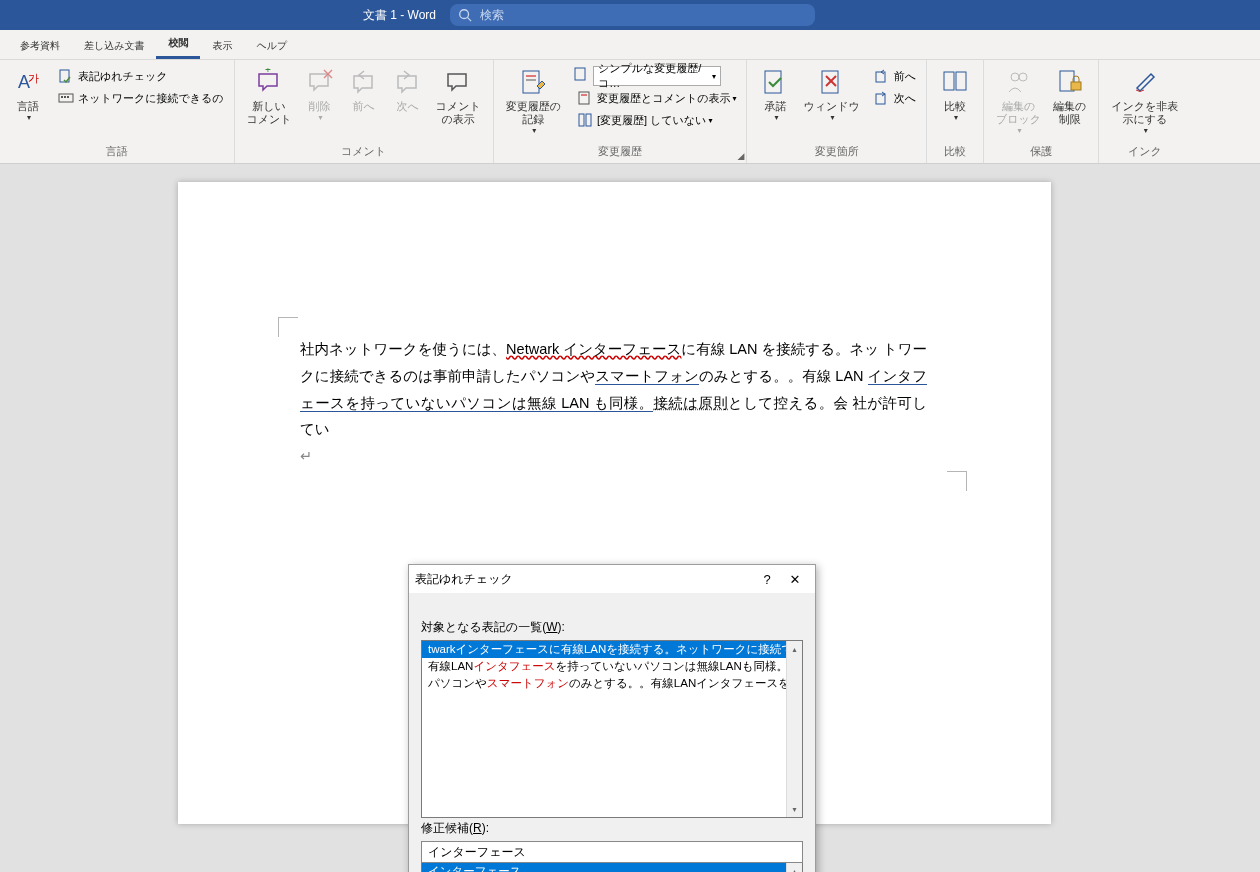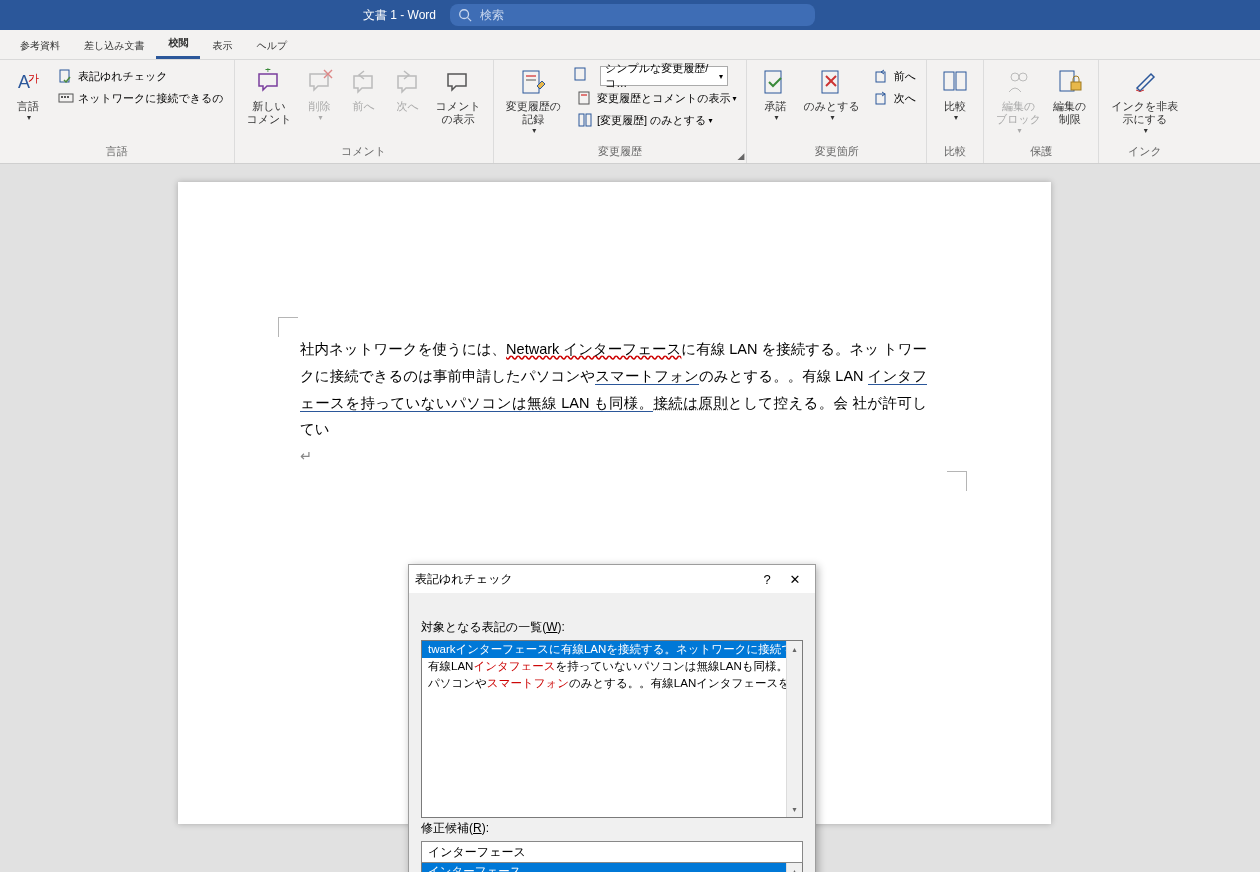--- a/index.html
+++ b/index.html
@@ -187,21 +187,21 @@
               <line x1="7" y1="8" x2="17" y2="8" stroke="#c00"></line>
               <line x1="7" y1="12" x2="17" y2="12" stroke="#555"></line>
               <path d="M18 18 l5 -5 l3 3 l-5 5 z" fill="#e8b84a" stroke="#2b579a"></path>
             </svg>
           </span>
           <span style="white-space:pre">変更履歴の
 記録</span>
           <span class="dd-arrow">▾</span>
         </div>
       <div class="vstack" style="margin-left:6px; padding-top:2px">
-        <div style="display:flex;align-items:center;gap:11px">
+        <div style="display:flex;align-items:center;gap:4px">
           <span class="sico"><svg width="16" height="16" viewBox="0 0 16 16">
                 <rect x="2" y="2" width="10" height="12" fill="none" stroke="#2b579a"></rect>
               </svg></span>
           <div class="track-select">
               <span>シンプルな変更履歴/コ…</span>
               <span style="font-size:8px">▾</span>
             </div>
         </div>
         <div class="rbtn-small">
             <span class="sico">
@@ -213,21 +213,21 @@
             <span>変更履歴とコメントの表示</span>
             <span class="dd-arrow">▾</span>
           </div>
         <div class="rbtn-small">
             <span class="sico">
               <svg width="16" height="16" viewBox="0 0 16 16">
                 <rect x="2" y="2" width="5" height="12" fill="none" stroke="#2b579a"></rect>
                 <rect x="9" y="2" width="5" height="12" fill="none" stroke="#2b579a"></rect>
               </svg>
             </span>
-            <span>[変更履歴] のみとする</span>
+            <span>[変更履歴] していない</span>
             <span class="dd-arrow">▾</span>
           </div>
       </div>
     </div>
     <div class="rgroup-label">変更履歴</div>
     <div class="launcher">◢</div>
   </div>
 
   <div class="rgroup">
     <div class="rgroup-body">
@@ -242,21 +242,21 @@
           <span class="dd-arrow">▾</span>
         </div>
       <div class="rbtn-large">
           <span class="ico">
             <svg width="28" height="28" viewBox="0 0 28 28">
               <rect x="4" y="3" width="16" height="22" fill="none" stroke="#2b579a"></rect>
               <line x1="8" y1="8" x2="18" y2="18" stroke="#c33" stroke-width="2"></line>
               <line x1="18" y1="8" x2="8" y2="18" stroke="#c33" stroke-width="2"></line>
             </svg>
           </span>
-          <span>のみとする</span>
+          <span>ウィンドウ</span>
           <span class="dd-arrow">▾</span>
         </div>
       <div class="vstack" style="margin-left:4px; padding-top:2px">
         <div class="rbtn-small">
             <span class="sico">
               <svg width="16" height="16" viewBox="0 0 16 16">
                 <rect x="2" y="4" width="9" height="10" fill="none" stroke="#2b579a"></rect>
                 <path d="M10 2 l-3 2 l3 2" fill="none" stroke="#2b579a"></path>
               </svg>
             </span>

